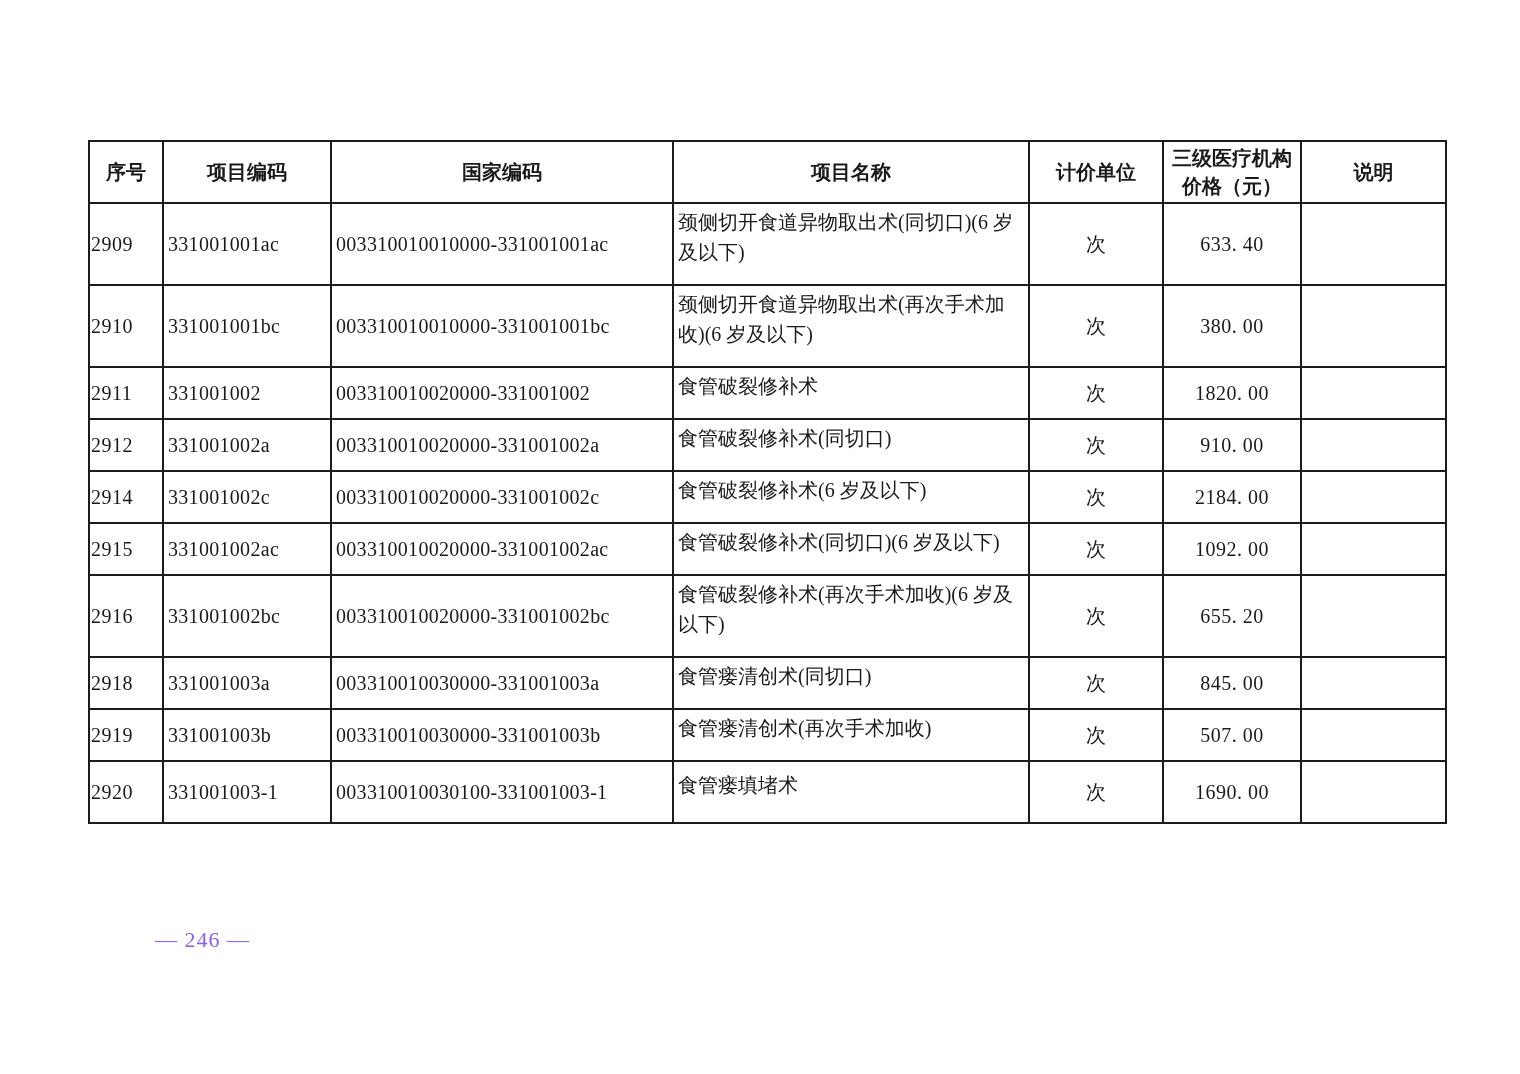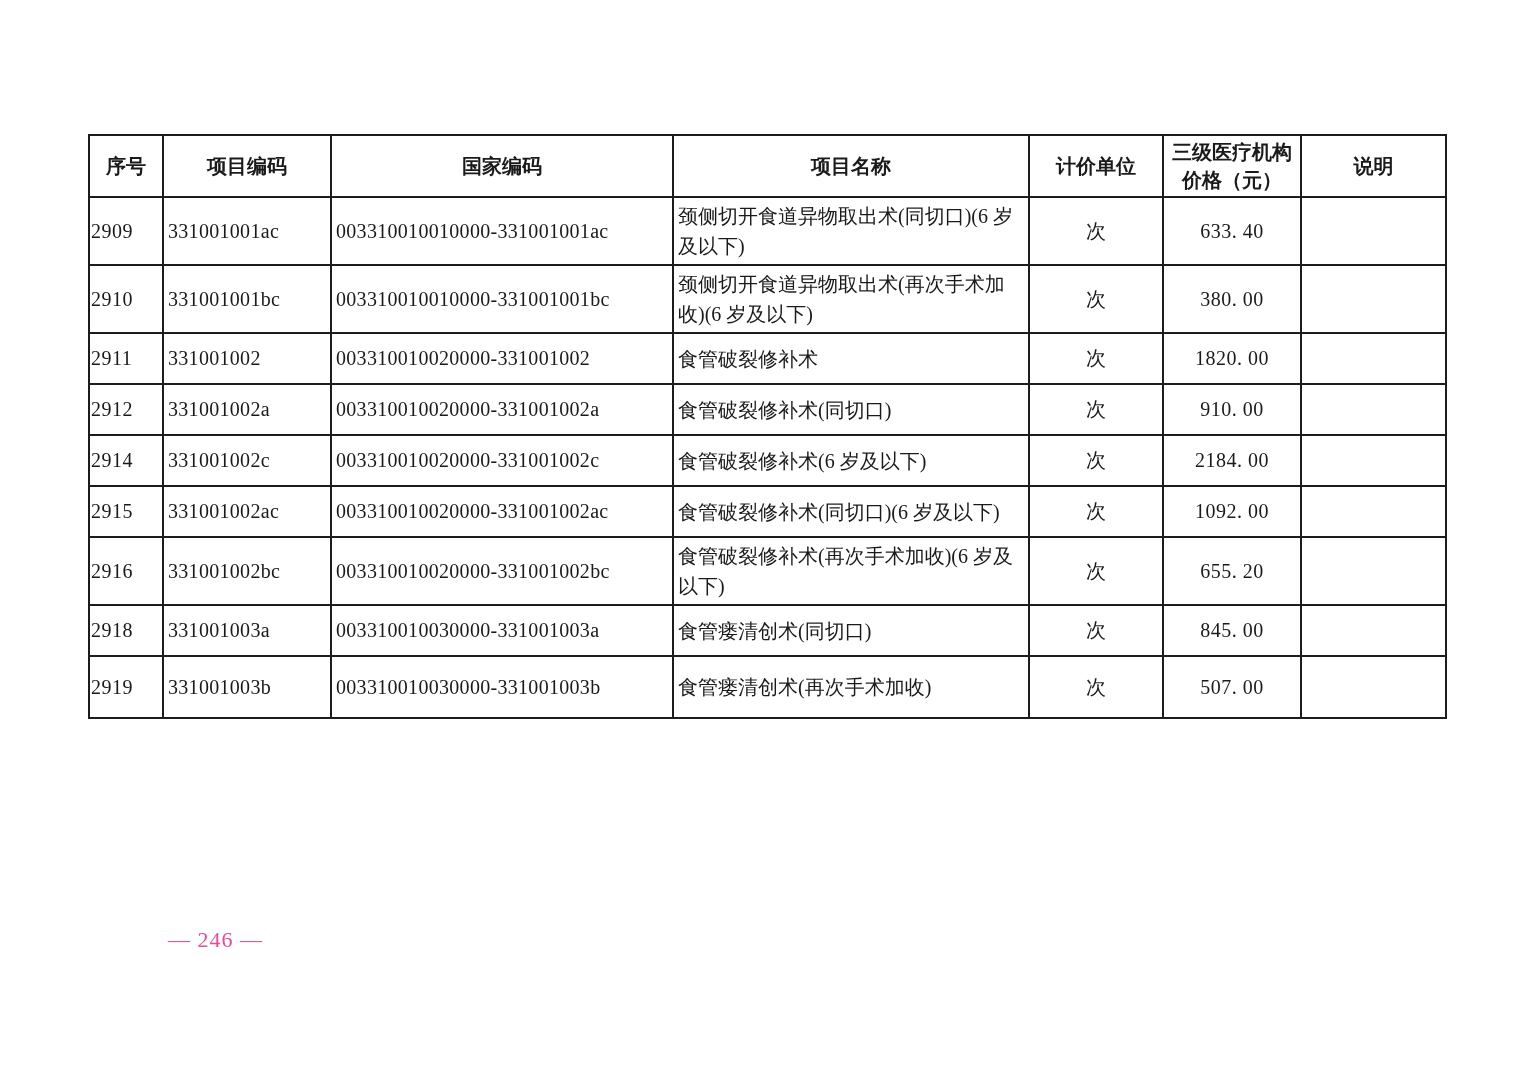--- a/index.html
+++ b/index.html
@@ -12,21 +12,21 @@
     width: 1520px;
     height: 1074px;
     background: #ffffff;
     font-family: "Liberation Serif", "DejaVu Serif", serif;
     color: #1a1a1a;
     overflow: hidden;
   }
   table.price-table {
     position: absolute;
     left: 88px;
-    top: 134px;
+    top: 140px;
     width: 1357px;
     border-collapse: collapse;
     table-layout: fixed;
     font-size: 20px;
     font-family: Liberation Serif, serif;
   }
   table.price-table th,
   table.price-table td {
     border: 2px solid #1c1c1c;
     vertical-align: middle;
@@ -49,36 +49,36 @@
   .cell-item_code,
   .cell-national_code {
     text-align: left;
     padding: 2px 2px 2px 4px;
     letter-spacing: 0.3px;
     white-space: nowrap;
     margin-top: 40px;
   }
   .cell-item_name {
     text-align: left;
-    padding: 3px 3px 3px 4px;
+    padding: 3px 3px 17px 4px;
     line-height: 30px;
   }
   .cell-unit,
   .cell-price,
   .cell-note {
     text-align: center;
   }
   .cell-price { letter-spacing: 0.5px; }
   .page-number {
     position: absolute;
-    left: 168px;
+    left: 155px;
     top: 927px;
     font-size: 22px;
     letter-spacing: 1px;
-    color: #ec4899;
+    color: #8b5cf6;
   }
 </style>
 </head>
 <body>
 
 <div class="page">
 
   <table class="price-table">
     <colgroup>
       <col style="width:74px">
@@ -176,18 +176,27 @@
         </tr>
         <tr>
           <td class="cell-seq">2919</td>
           <td class="cell-item_code">331001003b</td>
           <td class="cell-national_code">003310010030000-331001003b</td>
           <td class="cell-item_name">食管瘘清创术(再次手术加收)</td>
           <td class="cell-unit">次</td>
           <td class="cell-price">507. 00</td>
           <td class="cell-note"></td>
         </tr>
+        <tr>
+          <td class="cell-seq">2920</td>
+          <td class="cell-item_code">331001003-1</td>
+          <td class="cell-national_code">003310010030100-331001003-1</td>
+          <td class="cell-item_name">食管瘘填堵术</td>
+          <td class="cell-unit">次</td>
+          <td class="cell-price">1690. 00</td>
+          <td class="cell-note"></td>
+        </tr>
       </tbody>
   </table>
 
   <div class="page-number">— 246 —</div>
 
 </div>
 
 </body></html>

